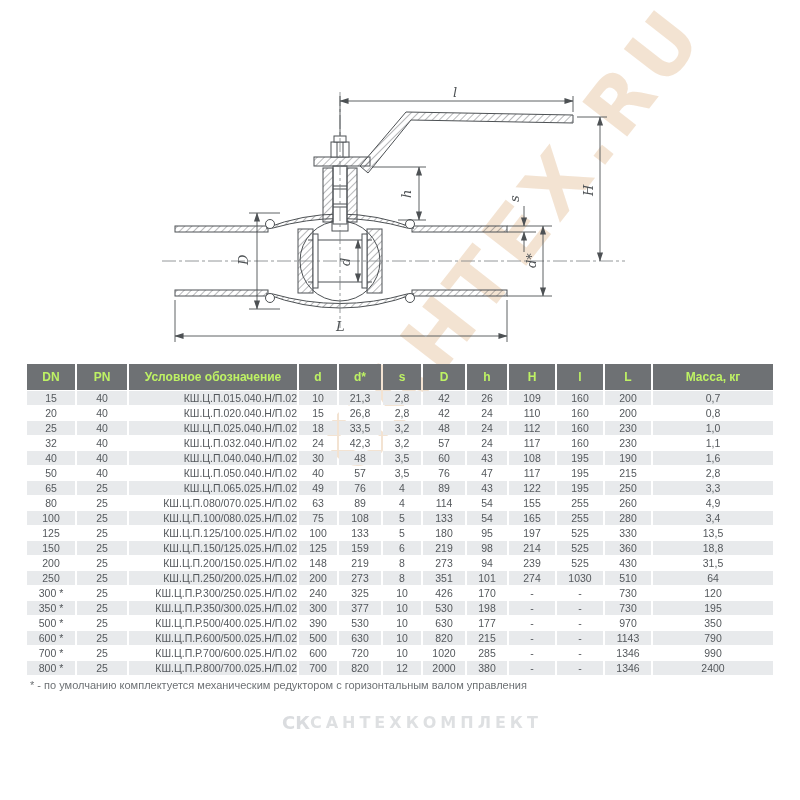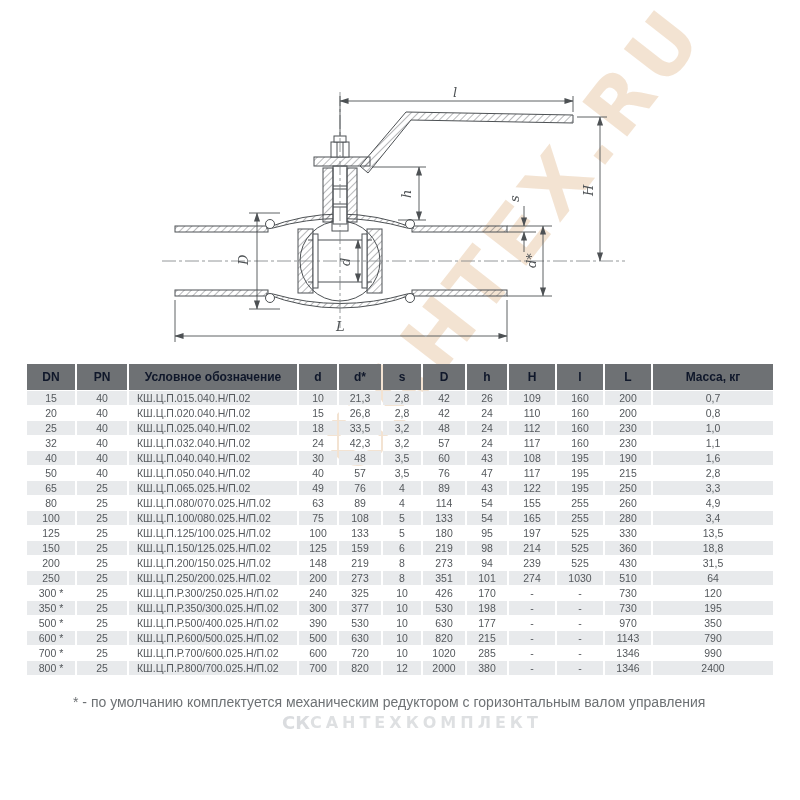--- a/index.html
+++ b/index.html
@@ -26,32 +26,32 @@
     font-family:"DejaVu Serif",serif;font-style:italic;
     font-size:13px;fill:#4d5154;
   }
   
   .spec-table-wrap{position:absolute;left:25px;top:363px;width:750px;z-index:2;}
   table{
     width:750px;table-layout:fixed;border-collapse:separate;border-spacing:2px 1px;
     font-size:10.5px;color:#54585c;
   }
   th{
-    background:#6e7174;color:#0f172a;font-weight:bold;font-size:12px;
+    background:#6e7174;color:#bef264;font-weight:bold;font-size:12px;
     height:26px;padding:0;text-align:center;overflow:hidden;white-space:nowrap;
   }
   td{
     height:14px;line-height:14px;padding:0;text-align:center;
     overflow:hidden;white-space:nowrap;background:#ffffff;
   }
   tbody tr:nth-child(odd) td{background:#e8eaec;}
-  td.desig{text-align:left;padding-left:8px;}
+  td.desig{text-align:right;}
   .footnote{
-    position:absolute;left:30px;top:694px;z-index:2;
-    font-size:14px;color:#6d7174;margin-left:43px;
+    position:absolute;left:30px;top:679px;z-index:2;
+    font-size:11px;color:#6d7174;
   }
   .wm-footer{
     position:absolute;left:282px;top:712px;z-index:2;
     display:flex;align-items:center;gap:0;
     color:rgba(173,178,183,0.40);font-weight:bold;
     font-family:"DejaVu Sans",sans-serif;
     font-size:16px;letter-spacing:4px;white-space:nowrap;
   }
   .wm-footer .logo-glyph{
     font-size:18px;letter-spacing:0;color:rgba(173,178,183,0.45);

